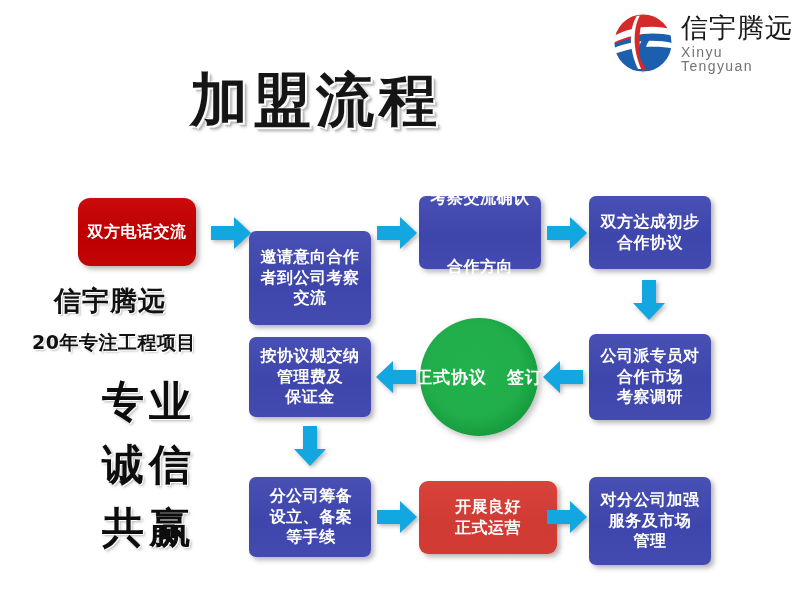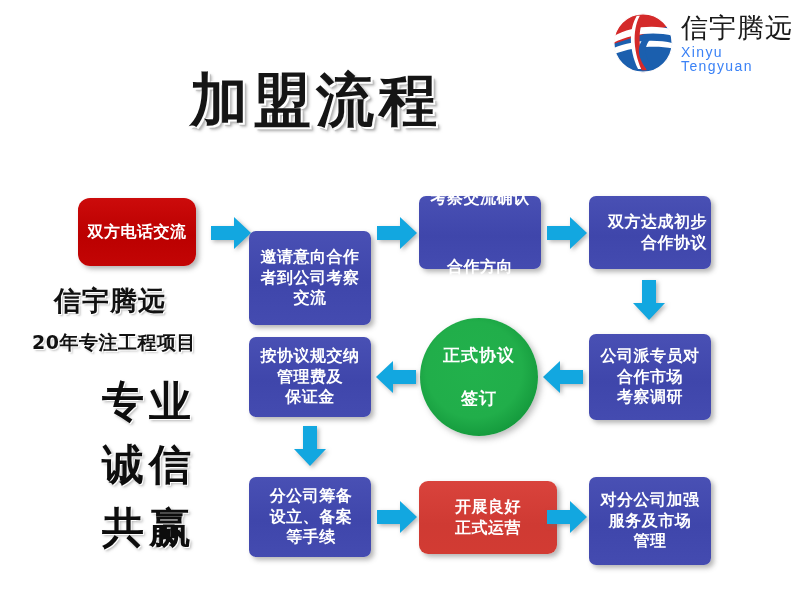--- a/index.html
+++ b/index.html
@@ -47,21 +47,21 @@
   .logo-cn {
     font-size: 27px;
     letter-spacing: 1px;
     color: #1a1a1a;
     font-weight: 400;
     font-family: "DejaVu Sans", "Liberation Sans", sans-serif;
   }
   .logo-en {
     font-size: 14px;
     letter-spacing: 1.4px;
-    color: #3b82f6;
+    color: #737373;
     margin-top: 4px;
     font-family: "Liberation Sans", sans-serif;
   }
 
   
   .title {
     position: absolute;
     left: 0;
     top: 62px;
     width: 632px;
@@ -150,21 +150,20 @@
     border-radius: 7px;
   }
 
   .circle-node {
     position: absolute;
     width: 118px;
     height: 118px;
     border-radius: 50%;
     background: radial-gradient(circle at 46% 44%, #22b14c 0%, #21ae4a 52%, #12963a 78%, #0f9038 100%);
     display: flex;
-    flex-direction: column;
     align-items: center;
     justify-content: center;
     color: #ffffff;
     font-weight: bold;
     font-size: 17px;
     line-height: 1.35;
     letter-spacing: 1px;
     text-align: center;
     font-family: "DejaVu Sans", "Liberation Sans", sans-serif;
     box-shadow: 3px 3px 6px rgba(90,90,90,0.40);
@@ -242,21 +241,21 @@
     <span class="ln">考察交流确认</span>
     <span class="ln">合作方向</span>
   </div>
 
   <div class="arrow" style="left:546px; top:216px;">
     <svg width="42" height="34" viewBox="0 0 42 34">
         <path d="M1 10 H24 V1 L41 17 L24 33 V24 H1 Z" fill="#12A7E0"></path>
       </svg>
   </div>
 
-  <div class="node node-blue" style="left:589px; top:196px; width:122px; height:73px;align-items:flex-end;">
+  <div class="node node-blue" style="left:589px; top:196px; width:122px; height:73px;">
     <span class="ln">双方达成初步</span>
     <span class="ln">合作协议</span>
   </div>
 
   <div class="arrow" style="left:632px; top:279px;">
     <svg width="34" height="42" viewBox="0 0 34 42">
         <path d="M10 1 H24 V24 H33 L17 41 L1 24 H10 Z" fill="#12A7E0"></path>
       </svg>
   </div>
 

